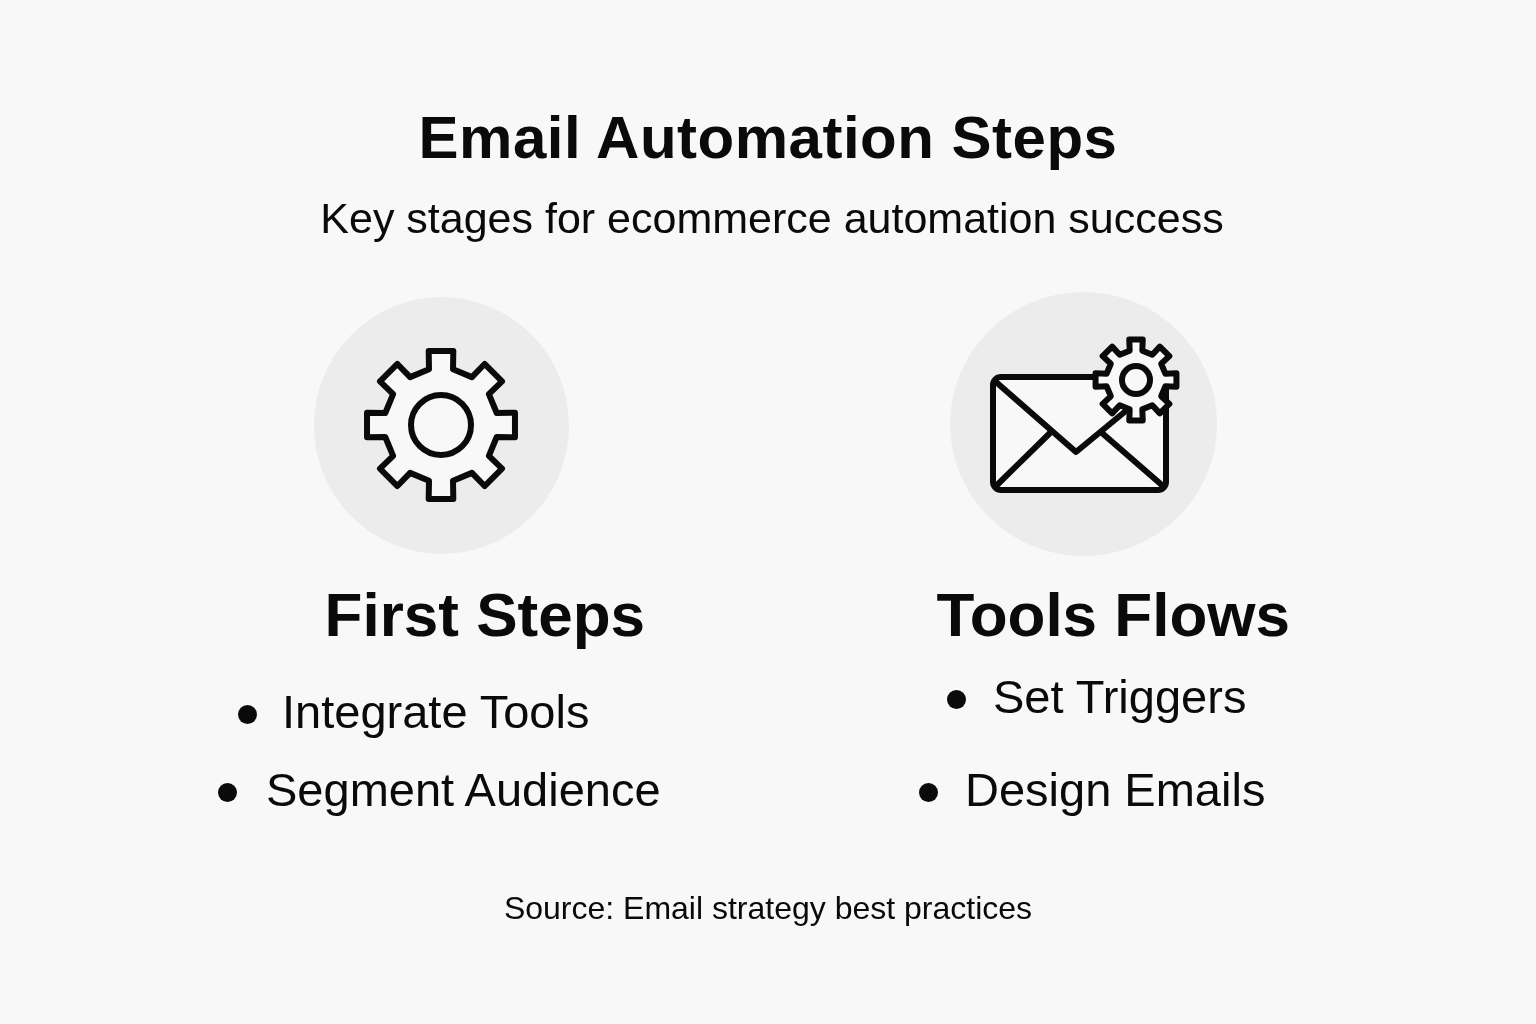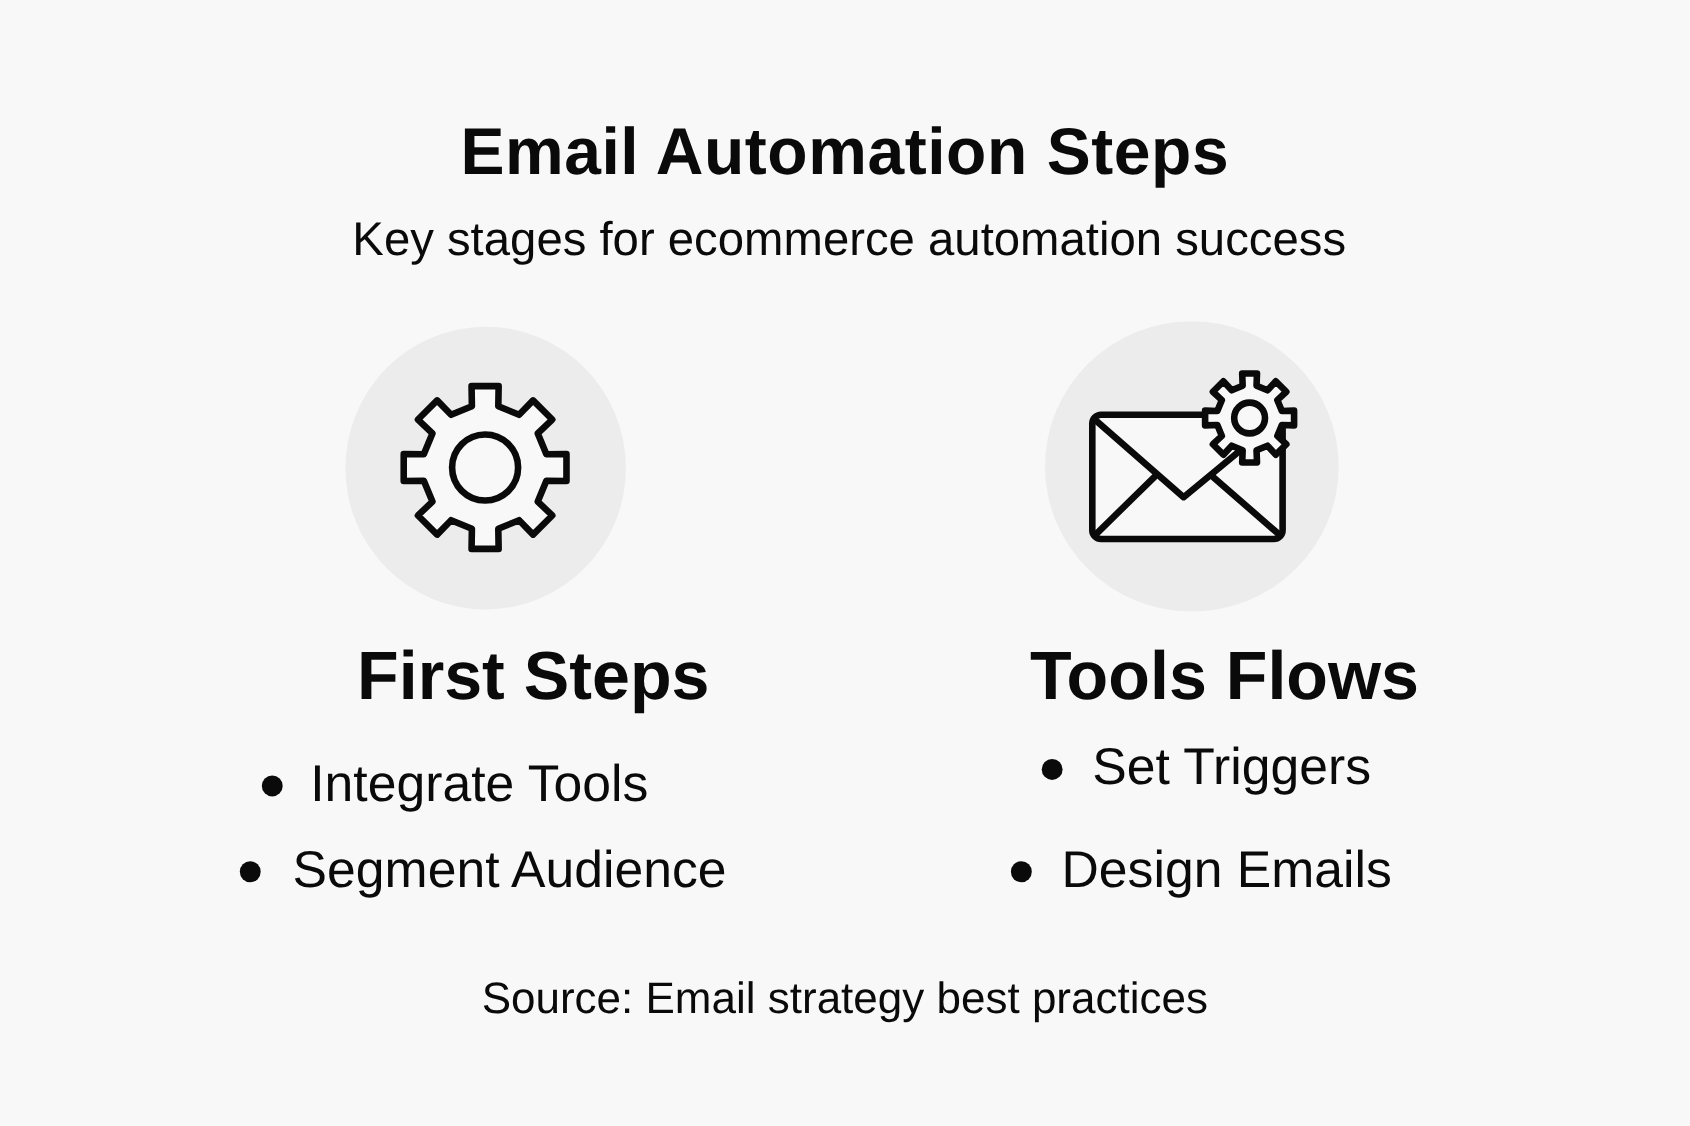--- a/index.html
+++ b/index.html
@@ -80,21 +80,21 @@
     height: 19px;
     border-radius: 50%;
     background: #0a0a0a;
   }
   .source {
     position: absolute;
     left: 0;
     width: 1536px;
     top: 884px;
     text-align: center;
-    font-size: 40px;
+    font-size: 32px;
     line-height: 48px;
     margin: 0;
   }
 </style>
 </head>
 <body>
 
 <h1 class="title">Email Automation Steps</h1>
 <p class="subtitle">Key stages for ecommerce automation success</p>
 

